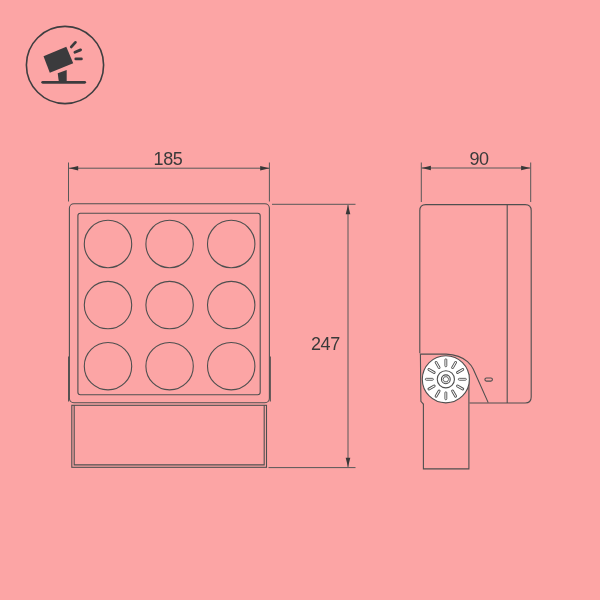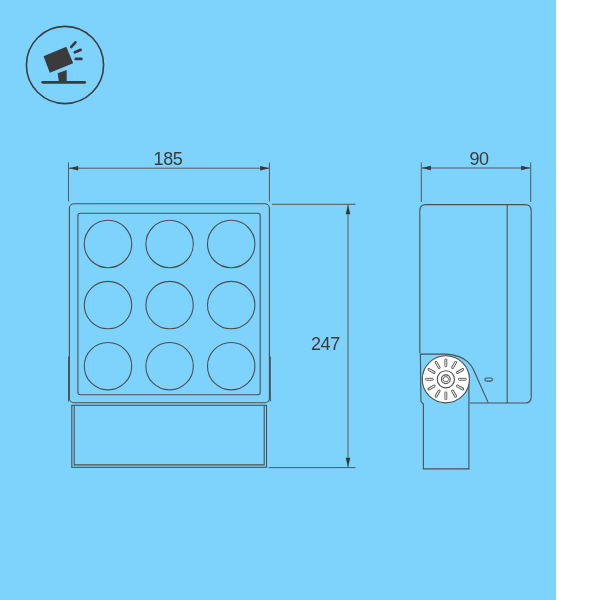--- a/index.html
+++ b/index.html
@@ -1,16 +1,16 @@
 <!DOCTYPE html>
 <html><head>
 <meta charset="utf-8">
 <style>
   html,body{margin:0;padding:0;background:#ffffff;}
-  .page{position:relative;width:556px;height:600px;background:#7dd3fc;overflow:hidden;}
+  .page{position:relative;width:600px;height:600px;background:#fca5a5;overflow:hidden;}
   svg{position:absolute;top:0;left:0;}
   text{font-family:"Liberation Sans",sans-serif;fill:#3a3a3a;font-size:18px;letter-spacing:-0.4px;}
 </style>
 </head>
 <body>
 <div class="page">
 <svg width="600" height="600" viewBox="0 0 600 600">
 
   <g id="icon">
     <circle cx="65" cy="65" r="38.6" fill="none" stroke="#3e3e40" stroke-width="1.6"></circle>

